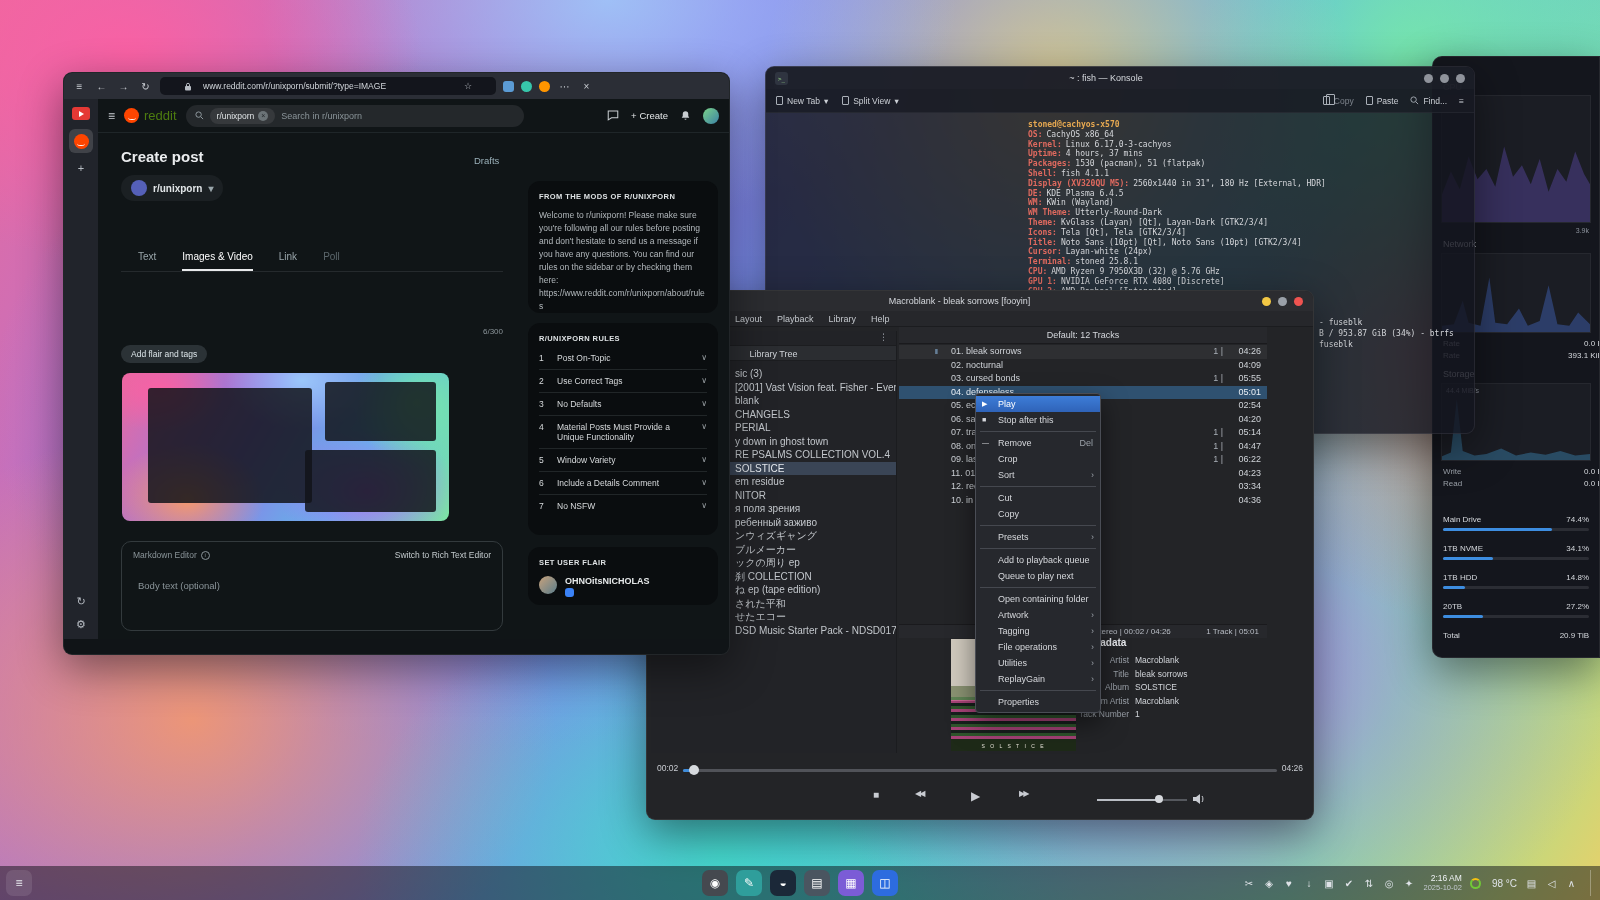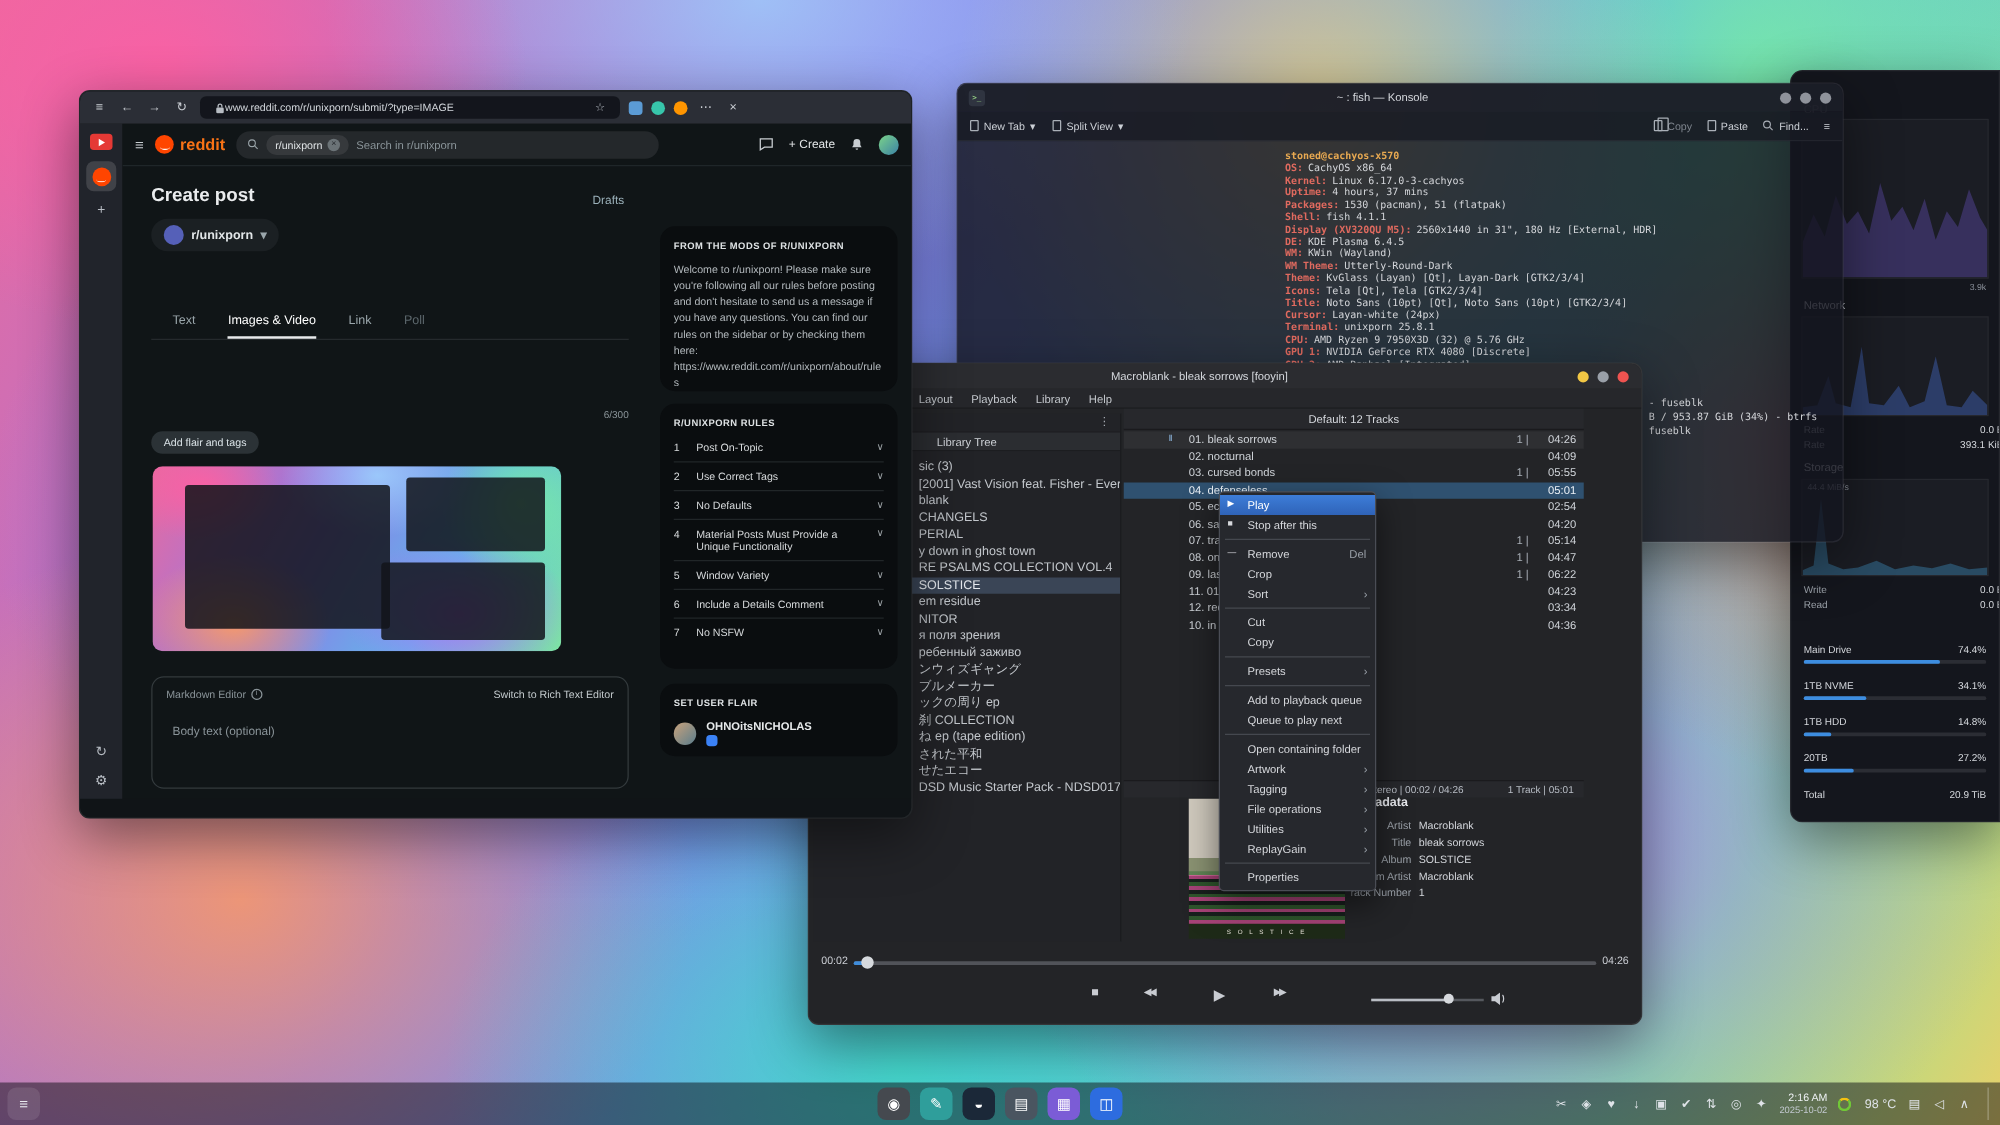--- a/index.html
+++ b/index.html
@@ -105,40 +105,40 @@
 .ctx-icon{position:absolute;left:6px;font-size:7px}
 .ctx-sc{position:absolute;right:7px;color:#9aa0a8}
 .ctx-arrow{position:absolute;right:6px;color:#9aa0a8}
 .ctx-item.sep{height:7px;padding:0}
 .ctx-item.sep::after{content:"";position:absolute;left:4px;right:4px;top:3px;border-top:1px solid #45484f}
 
 
 #browser{left:63px;top:72px;width:667px;height:583px;background:#101417;z-index:5}
 .bw-chrome{height:26px;background:rgba(44,47,56,.97);display:flex;align-items:center;padding:0 8px;gap:7px}
 .ch-ic{width:15px;text-align:center;color:#c9cdd3;font-size:10px}
-.urlbar{flex:1;max-width:336px;height:18px;background:rgba(17,19,25,.9);border-radius:5px;display:flex;align-items:center;padding:0 12px;gap:0;color:#d2d6db;font-size:8.5px}
+.urlbar{flex:1;max-width:336px;height:18px;background:rgba(17,19,25,.9);border-radius:5px;display:flex;align-items:center;padding:0 24px;gap:11px;color:#d2d6db;font-size:8.5px}
 .urlbar .star{margin-left:auto;color:#b7bcc3;font-size:9px}
 .ext-ic{width:11px;height:11px;border-radius:3px}
 .bw-bookmarks{height:15px;display:flex;align-items:center;gap:15px;padding:0 12px 2px 42px;font-size:8.5px;color:#c6cad0;background:rgba(44,47,56,.97)}
 .bm{display:flex;align-items:center;gap:4px}
 .bm-dot{width:7px;height:7px;border-radius:2px;display:inline-block}
 .bw-body{display:flex;height:calc(100% - 41px)}
 .bw-strip{width:34px;background:rgba(34,37,44,.97);display:flex;flex-direction:column;align-items:center;padding:8px 0;gap:9px}
 .yt-icon{width:18px;height:13px;background:#e53935;border-radius:3px;position:relative}
 .yt-icon::after{content:"";position:absolute;left:7px;top:3.5px;border-left:5px solid #fff;border-top:3px solid transparent;border-bottom:3px solid transparent}
 .tab-active{width:24px;height:24px;border-radius:6px;background:rgba(255,255,255,.14);display:flex;align-items:center;justify-content:center}
 .reddit-circ{width:15px;height:15px;border-radius:50%;background:#ff4500;position:relative}
 .reddit-circ::after{content:"";position:absolute;left:3.5px;top:7px;width:8px;height:4px;border-bottom:1.5px solid #fff;border-radius:50%}
 .strip-glyph{color:#b8bdc4;font-size:11px}
 .strip-bottom{margin-top:auto;display:flex;flex-direction:column;gap:10px;align-items:center}
 .rd-page{flex:1;background:#101517;position:relative;overflow:hidden}
 .rd-header{height:34px;display:flex;align-items:center;gap:9px;padding:0 10px;border-bottom:1px solid #1f2629}
 .rd-burger{color:#c9ced2;font-size:12px}
 .rd-logo{display:flex;align-items:center;gap:5px}
-.rd-logo-text{font-size:13px;font-weight:bold;color:#f97316}
+.rd-logo-text{font-size:13px;font-weight:normal;color:#4d7c0f}
 .rd-search{flex:1;max-width:338px;height:22px;background:#24282b;border-radius:11px;display:flex;align-items:center;gap:6px;padding:0 9px}
 .chip{height:16px;background:#36393c;border-radius:8px;display:flex;align-items:center;gap:4px;padding:0 7px;font-size:8.5px;color:#dfe3e5}
 .chip-x{width:10px;height:10px;border-radius:50%;background:#6b7377;color:#22262a;font-size:7px;display:flex;align-items:center;justify-content:center}
 .search-ph{font-size:9px;color:#8a9499}
 .rd-right{margin-left:auto;display:flex;align-items:center;gap:12px}
 .rd-create{display:flex;align-items:center;gap:3px;font-size:9.5px;color:#e4e7e9}
 .rd-avatar{width:16px;height:16px;border-radius:50%;background:linear-gradient(135deg,#7bd389,#3b82a6)}
 .rd-content{position:absolute;top:34px;left:0;right:0;bottom:0}
 .rd-h1{position:absolute;left:23px;top:15px;font-size:15px;font-weight:bold;color:#eaecee}
 .rd-drafts{position:absolute;left:376px;top:22px;font-size:9.5px;color:#9ab0b9}
@@ -169,21 +169,21 @@
 .md-switch{position:absolute;right:11px;top:8px;font-size:8.5px;color:#c3cacd}
 .md-ph{position:absolute;left:16px;top:38px;font-size:9.5px;color:#8a9499}
 .sb-card{position:absolute;left:430px;width:190px;background:#0a0d0f;border-radius:12px;padding:11px;color:#b3b9bd}
 .sb-title{font-size:7.5px;font-weight:bold;letter-spacing:.4px;color:#dde1e3}
 .sb-body{margin-top:8px;font-size:8.5px;line-height:13px;word-break:break-word}
 .rule-row{display:flex;align-items:flex-start;gap:6px;padding:6px 0;border-bottom:1px solid #212628;font-size:8.5px;color:#d7dadc}
 .rule-row:last-child{border-bottom:none}
 .rule-num{width:12px}
 .rule-label{flex:1}
 .rule-chev{color:#9aa0a4;font-size:8px}
-.flair-row{margin-top:9px;display:flex;gap:8px;align-items:center}
+.flair-row{margin-top:9px;display:flex;gap:8px;align-items:flex-start}
 .flair-av{width:18px;height:18px;border-radius:50%;background:linear-gradient(135deg,#c8a27c,#5a7d8c)}
 .flair-name{font-size:9px;font-weight:bold;color:#e6e9ea}
 .flair-badge{width:9px;height:9px;border-radius:3px;background:#3b82f6;margin-top:2px}
 
 
 #taskbar{position:absolute;left:0;right:0;bottom:0;height:34px;background:rgba(12,14,20,.5);display:flex;align-items:center;z-index:10}
 .tb-launcher{margin-left:6px;width:26px;height:26px;border-radius:7px;background:rgba(255,255,255,.1);display:flex;align-items:center;justify-content:center;color:#e8ebef;font-size:12px}
 .tb-center{position:absolute;left:50%;transform:translateX(-50%);display:flex;gap:8px}
 .tb-app{width:26px;height:26px;border-radius:7px;display:flex;align-items:center;justify-content:center;color:#fff;font-size:12px;background:#444}
 .tb-tray{margin-left:auto;display:flex;align-items:center;gap:8px;padding-right:6px;color:#dfe3e8}
@@ -344,21 +344,21 @@
           <div class="ff-line"><span class="ff-k">WM Theme:</span><span class="ff-v">Utterly-Round-Dark</span></div>
 
           <div class="ff-line"><span class="ff-k">Theme:</span><span class="ff-v">KvGlass (Layan) [Qt], Layan-Dark [GTK2/3/4]</span></div>
 
           <div class="ff-line"><span class="ff-k">Icons:</span><span class="ff-v">Tela [Qt], Tela [GTK2/3/4]</span></div>
 
           <div class="ff-line"><span class="ff-k">Title:</span><span class="ff-v">Noto Sans (10pt) [Qt], Noto Sans (10pt) [GTK2/3/4]</span></div>
 
           <div class="ff-line"><span class="ff-k">Cursor:</span><span class="ff-v">Layan-white (24px)</span></div>
 
-          <div class="ff-line"><span class="ff-k">Terminal:</span><span class="ff-v">unixporn 25.8.1</span></div>
+          <div class="ff-line"><span class="ff-k">Terminal:</span><span class="ff-v">stoned 25.8.1</span></div>
 
           <div class="ff-line"><span class="ff-k">CPU:</span><span class="ff-v">AMD Ryzen 9 7950X3D (32) @ 5.76 GHz</span></div>
 
           <div class="ff-line"><span class="ff-k">GPU 1:</span><span class="ff-v">NVIDIA GeForce RTX 4080 [Discrete]</span></div>
 
           <div class="ff-line"><span class="ff-k">GPU 2:</span><span class="ff-v">AMD Raphael [Integrated]</span></div>
         </div>
     </div>
     <div class="t-frags">
 

